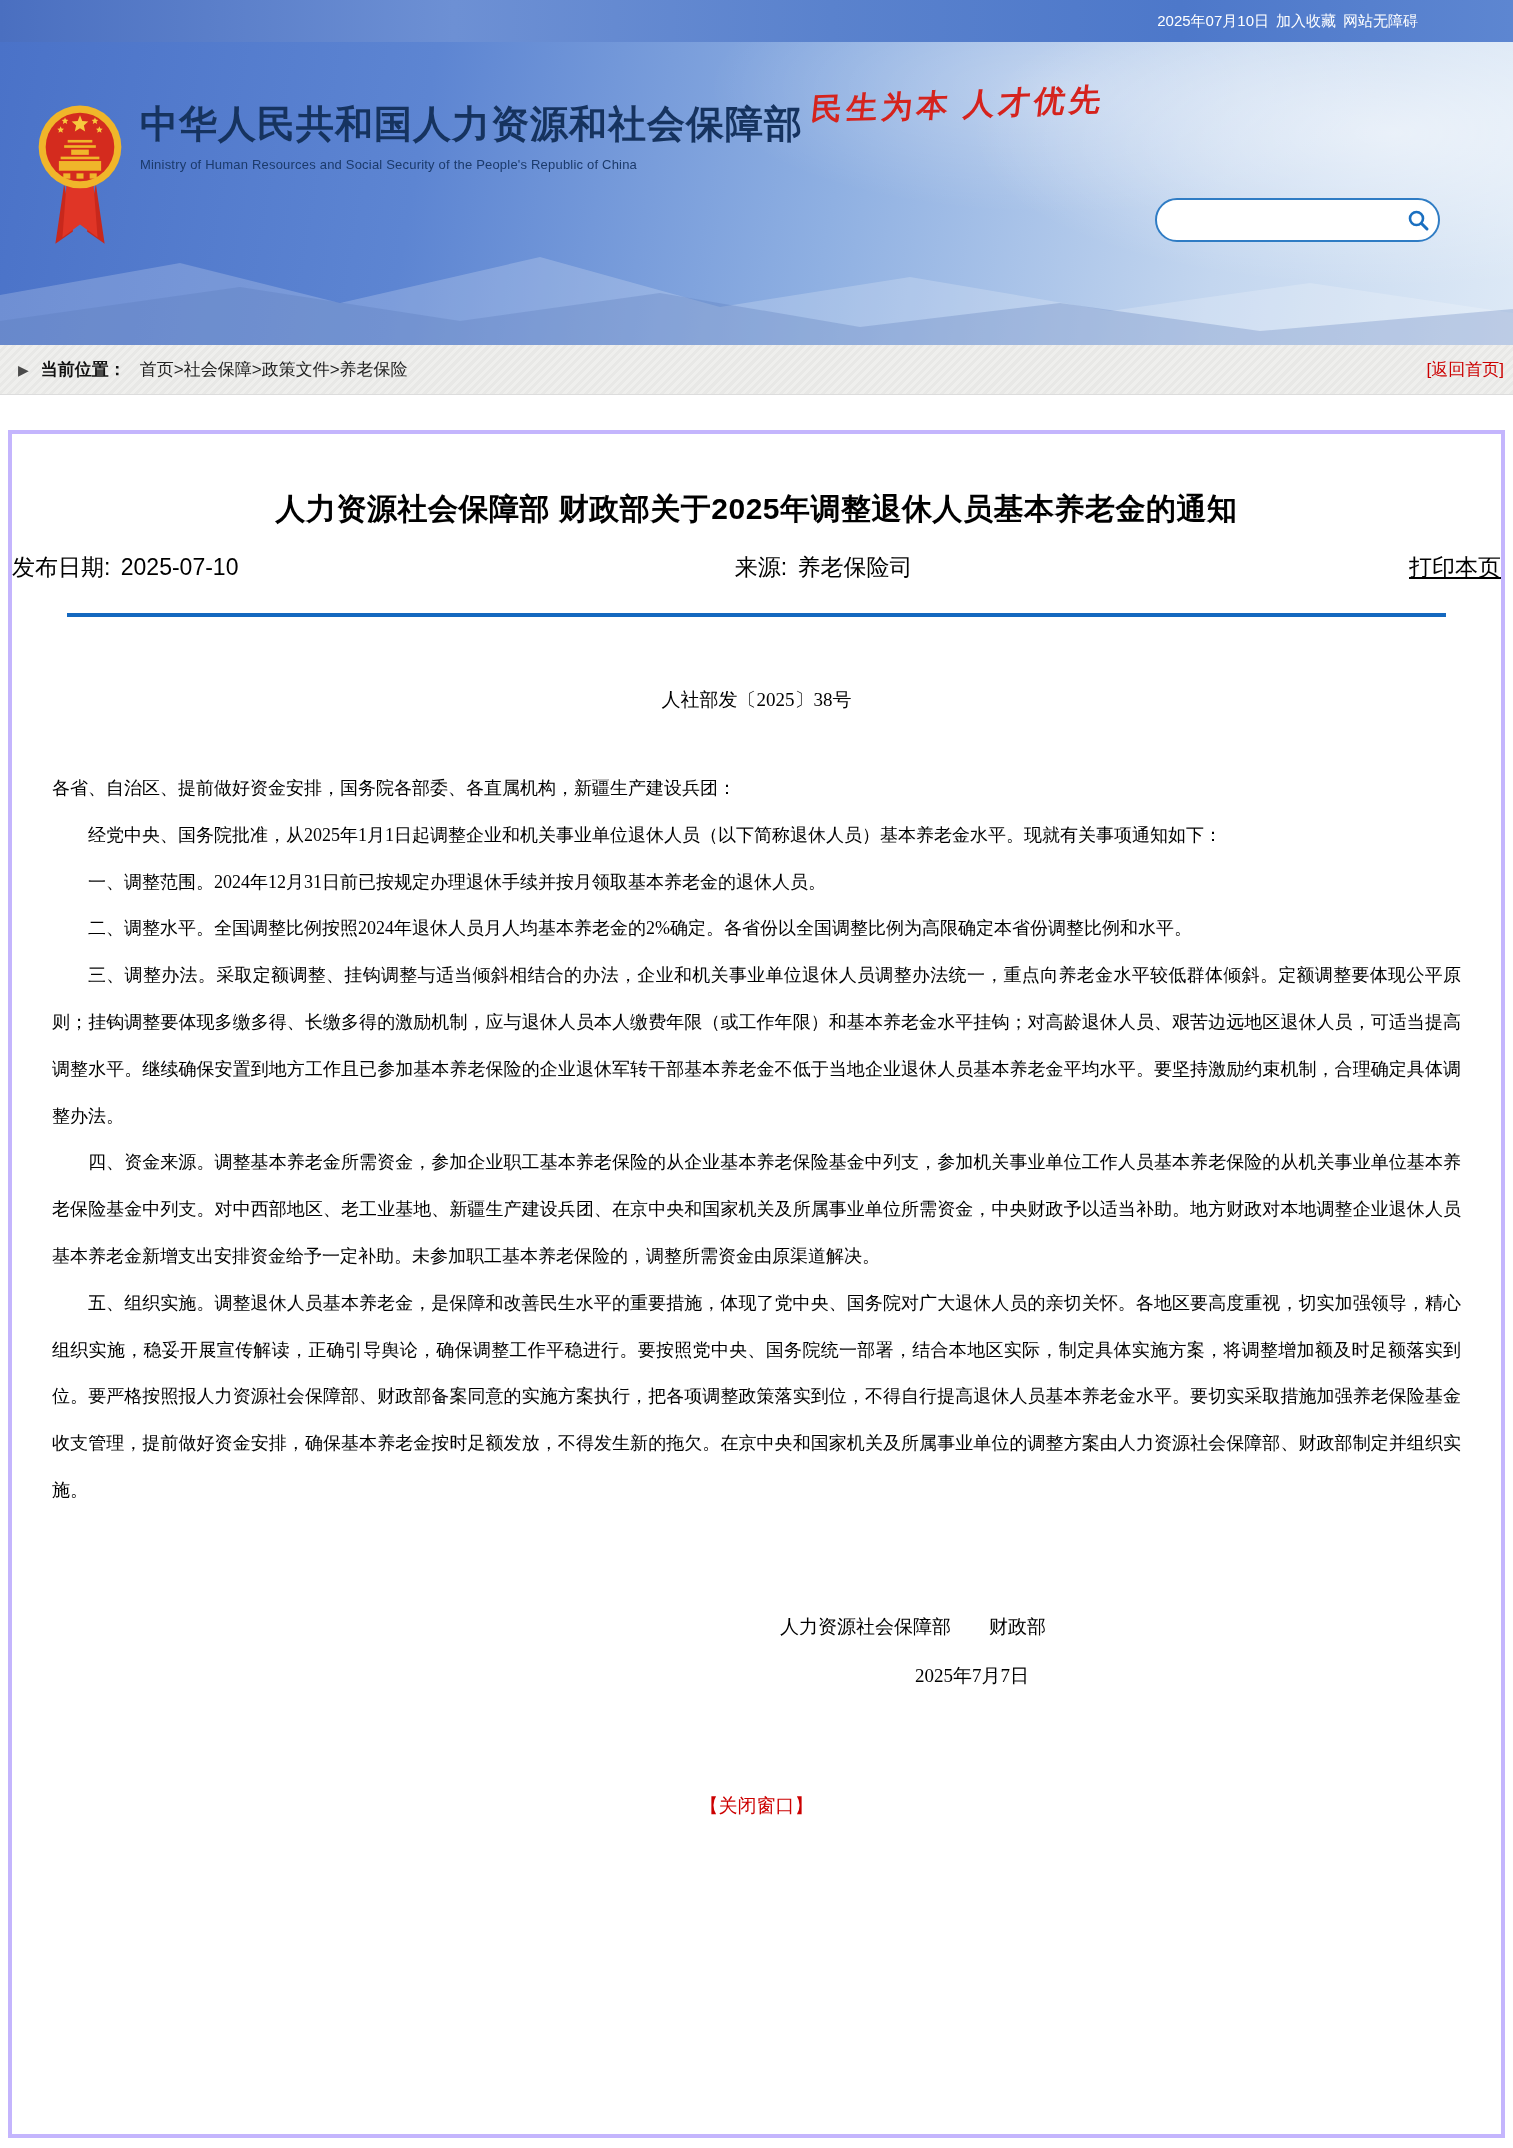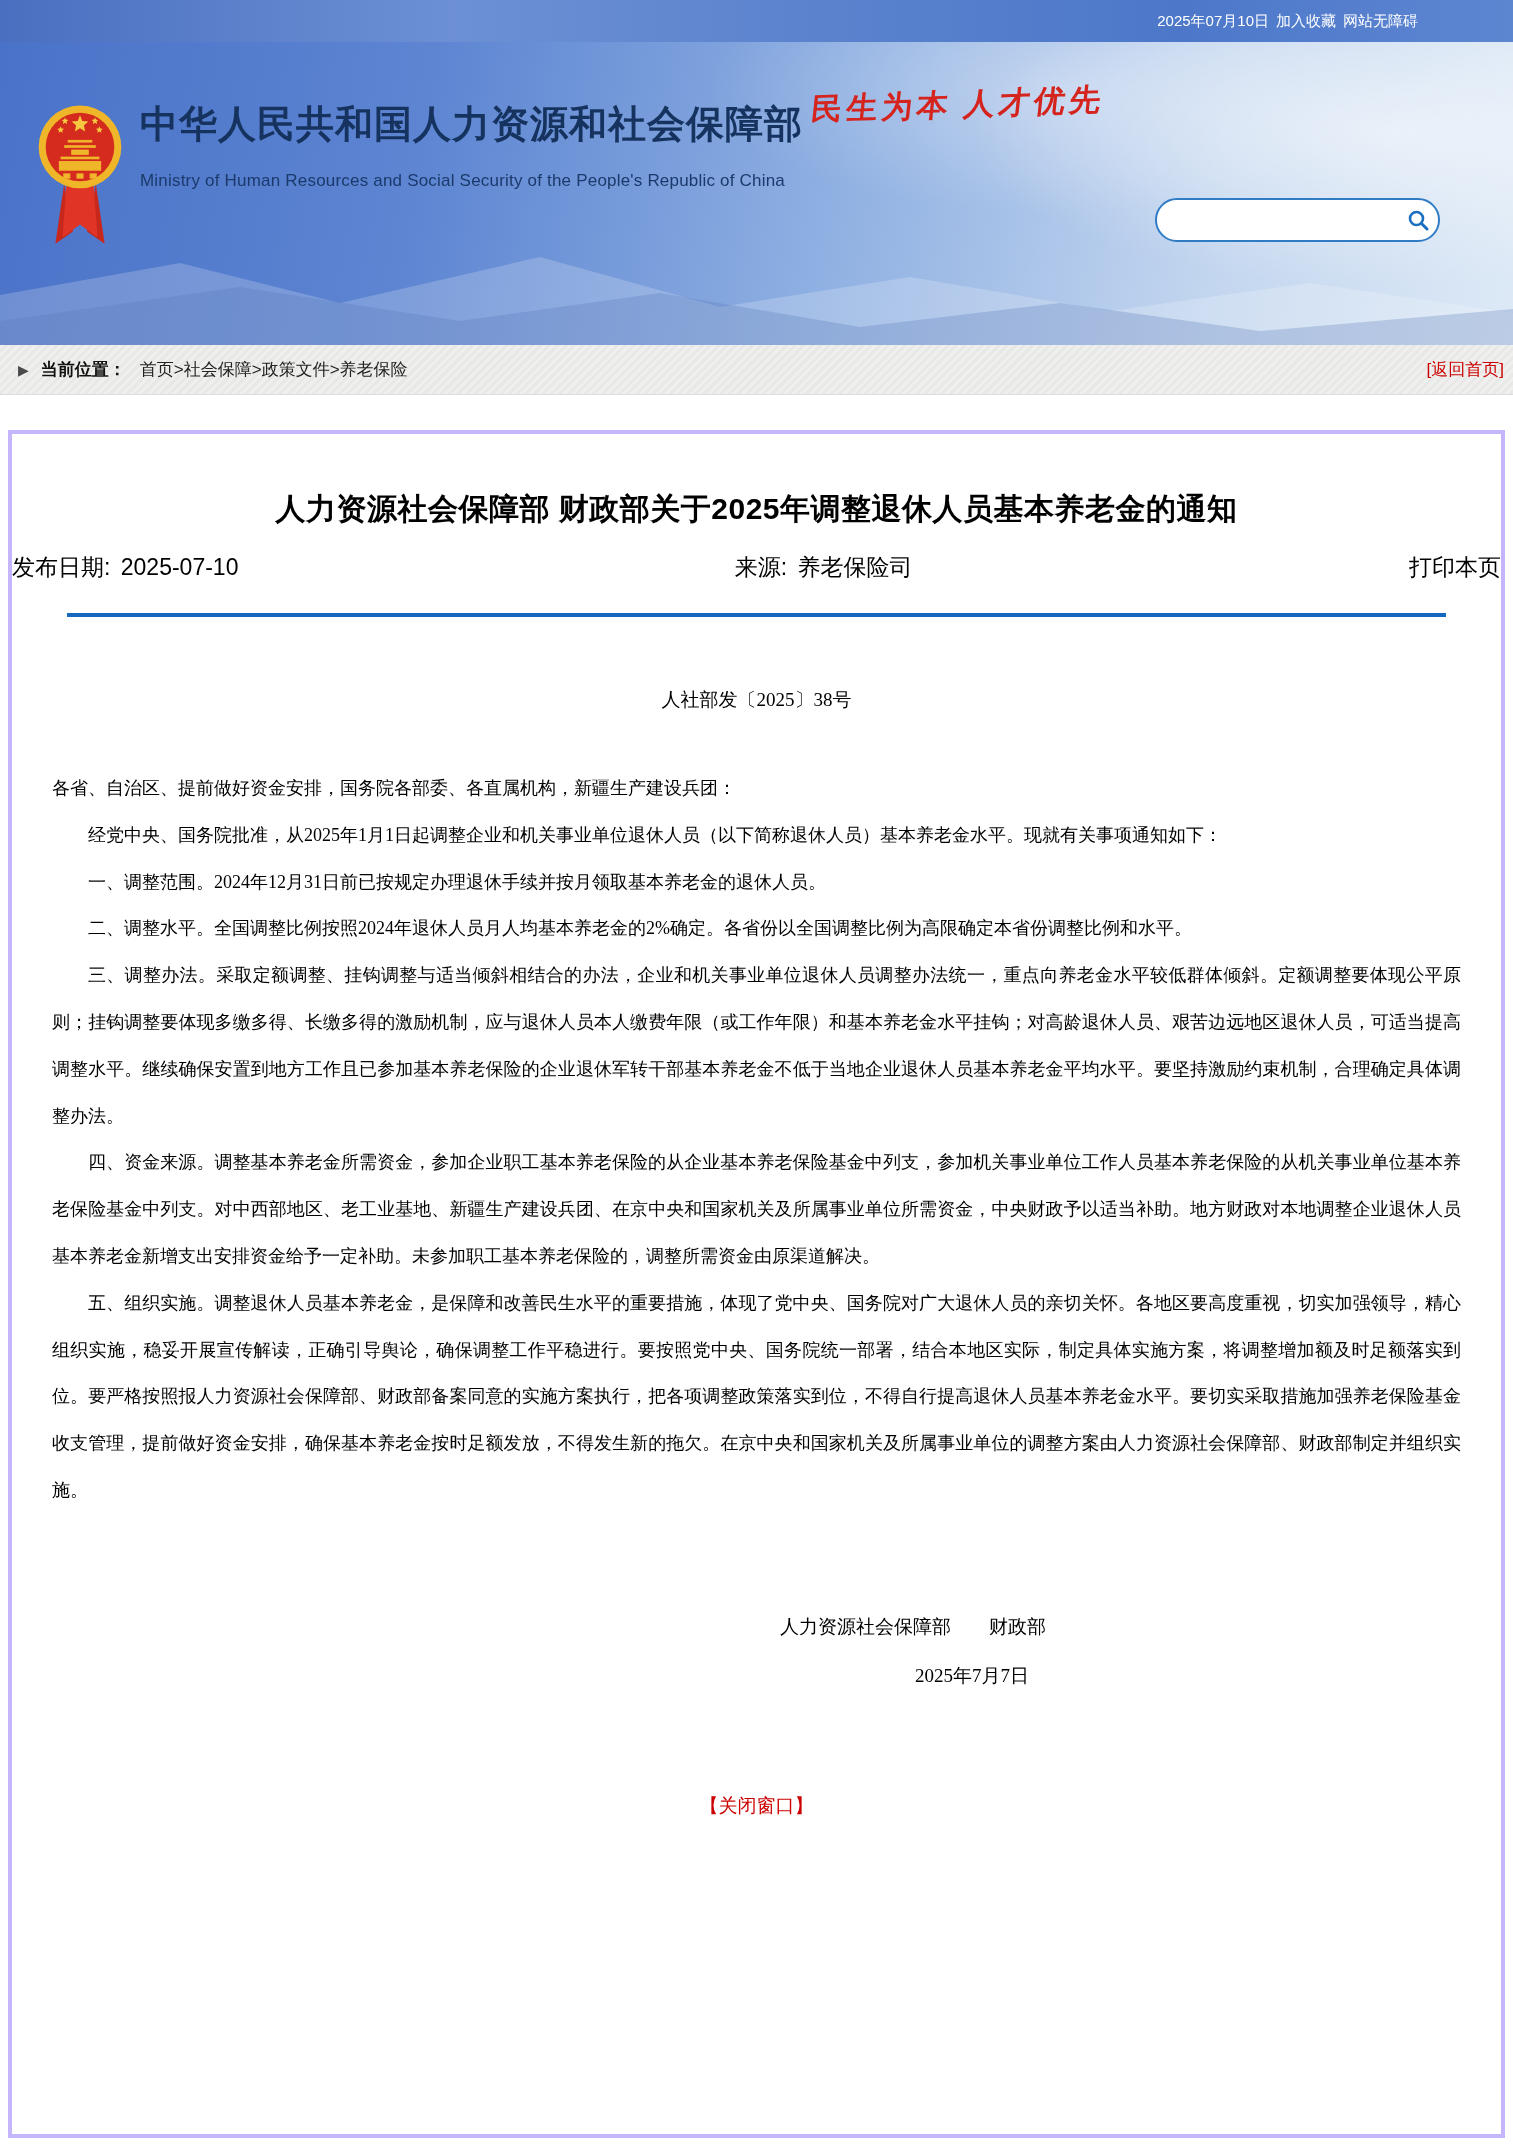--- a/index.html
+++ b/index.html
@@ -25,21 +25,21 @@
       linear-gradient(100deg,#4a72c8 0%, #5d85d2 28%, #8fb0e2 55%, #c3d6ef 80%, #dde9f6 100%);
   }
   .mountains { position:absolute; left:0; bottom:0; width:100%; height:120px; }
   .emblem { position:absolute; left:36px; top:50px; }
   .ministry { position:absolute; left:140px; top:60px; cursor:pointer; }
   .ministry .cn {
     font-size:38px; font-weight:bold; letter-spacing:1px;
     color:#16335f; line-height:1.2;
   }
   .ministry .en {
-    margin-top:23px; font-size:17px; color:#1b3a6b; letter-spacing:0.2px;
+    margin-top:9px; font-size:13px; color:#1b3a6b; letter-spacing:0.2px;
   }
   .slogan {
     position:absolute; left:812px; top:42px;
     font-size:31px; font-weight:bold; color:#d5231d;
     letter-spacing:4px; transform:skewX(-8deg) rotate(-2deg);
     font-family:"Liberation Serif", serif; white-space:nowrap;
   }
   .searchbox {
     position:absolute; left:1155px; top:156px;
     width:285px; height:44px;
@@ -77,21 +77,21 @@
     text-align:center;
     font-size:30px; font-weight:bold; color:#000;
     letter-spacing:0.5px;
   }
   .meta {
     margin-top:22px;
     display:flex; justify-content:space-between; gap:95px;
     font-size:23px; color:#000;
   }
   .meta .seg span { margin-right:4px; }
-  .meta .print { cursor:pointer; }
+  .meta .print { cursor:pointer;text-decoration:underline; }
   .divider {
     height:4px; background:#1468bf;
     margin:30px 55px 0 55px;
   }
   .doc-number {
     margin-top:70px; text-align:center;
     font-family:"Liberation Serif", serif;
     font-size:19px; color:#000;
   }
   .article-body {

